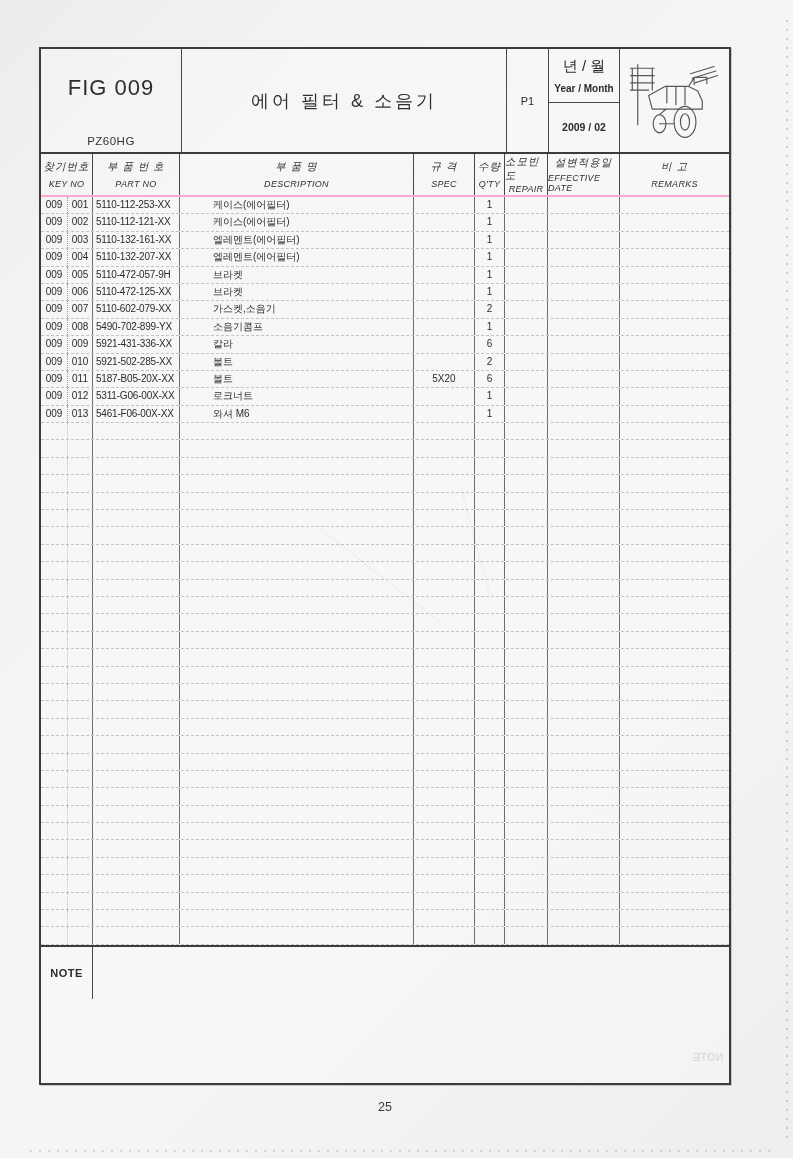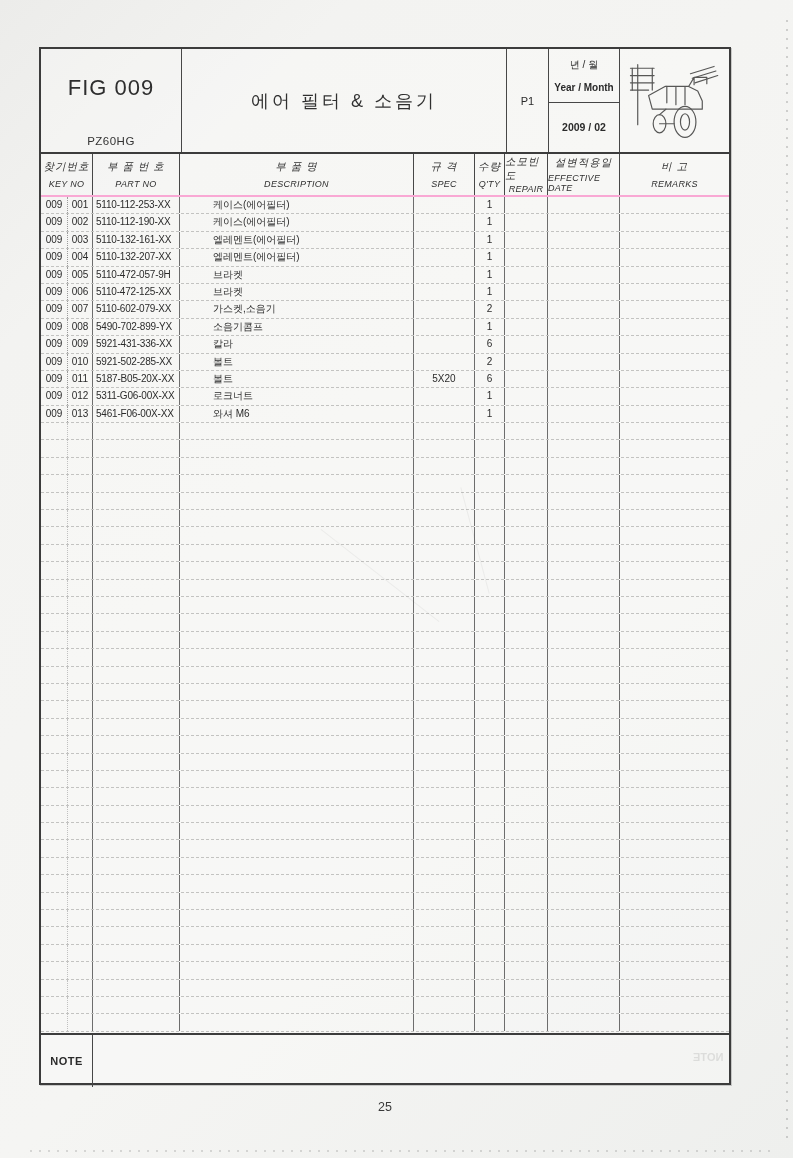--- a/index.html
+++ b/index.html
@@ -27,37 +27,37 @@
   .head-band>div{border-right:1px solid #474747;position:relative;box-sizing:border-box;}
   .head-band>div:last-child{border-right:none;}
   .fig-cell{text-align:center;}
   .fig-no{margin-top:26px;font-size:22px;letter-spacing:1px;color:#2e2e2e;}
   .model-no{position:absolute;bottom:5px;left:0;right:0;font-size:11.5px;letter-spacing:.5px;color:#333;}
   .title-cell{display:flex;align-items:center;justify-content:center;}
   .fig-title{font-size:18px;letter-spacing:3px;color:#303030;}
   .p1-cell{display:flex;align-items:center;justify-content:center;font-size:11px;font-weight:normal;}
   .ym-cell{display:flex;flex-direction:column;}
   .ym-top{flex:1.08;display:flex;flex-direction:column;justify-content:space-evenly;align-items:center;}
-  .ym-ko{font-size:10px;text-align:right;}
+  .ym-ko{font-size:15px;text-align:right;}
   .ym-en{font-size:10px;font-weight:700;}
   .ym-bottom{flex:1;border-top:1px solid #474747;display:flex;align-items:center;justify-content:center;
     font-size:10.5px;font-weight:600;}
   .img-cell{display:flex;align-items:center;justify-content:center;}
 
   
   .col-head{display:grid;grid-template-columns:52px 87px 234px 61px 30px 43px 72px 1fr;height:41px;
     border-bottom:2px solid #f9a8d4;}
   .col-head>div{border-right:1px solid #474747;box-sizing:border-box;display:flex;flex-direction:column;
     justify-content:space-evenly;align-items:center;font-style:italic;}
   .col-head>div:last-child{border-right:none;}
   .ch-ko{font-size:10.5px;letter-spacing:1px;color:#2e2e2e;}
   .ch-en{font-size:9px;color:#2e2e2e;letter-spacing:.3px;}
 
   
-  .rows{height:836px;overflow:hidden;}
+  .rows{height:748px;overflow:hidden;}
   .prow{display:grid;grid-template-columns:27px 25px 87px 234px 61px 30px 43px 72px 1fr;
     height:17.4px;box-sizing:border-box;border-bottom:1px dashed #c3c3c1;font-size:10px;line-height:16px;}
   .prow>span{box-sizing:border-box;overflow:hidden;white-space:nowrap;}
   .prow .c{border-right:1px solid #6d6d6d;}
   .prow .c1{border-right:1px dotted #9a9a9a;text-align:center;}
   .prow.empty .c1{border-right:1px dotted #c0c0c0;}
   .prow .c2{text-align:center;}
   .prow .c3{padding-left:3px;letter-spacing:-.2px;}
   .prow .c4{padding-left:4px;margin-left:29px;}
   .prow .c5,.prow .c6{text-align:center;}
@@ -164,21 +164,21 @@
     <span class="c c4">케이스(에어필터)</span>
     <span class="c c5"></span>
     <span class="c c6">1</span>
     <span class="c c7"></span>
     <span class="c c8"></span>
     <span class="c c9"></span>
   </div>
         <div class="prow filled">
     <span class="c c1">009</span>
     <span class="c c2">002</span>
-    <span class="c c3">5110-112-190-XX</span>
+    <span class="c c3">5110-112-121-XX</span>
     <span class="c c4">케이스(에어필터)</span>
     <span class="c c5"></span>
     <span class="c c6">1</span>
     <span class="c c7"></span>
     <span class="c c8"></span>
     <span class="c c9"></span>
   </div>
         <div class="prow filled">
     <span class="c c1">009</span>
     <span class="c c2">003</span>

